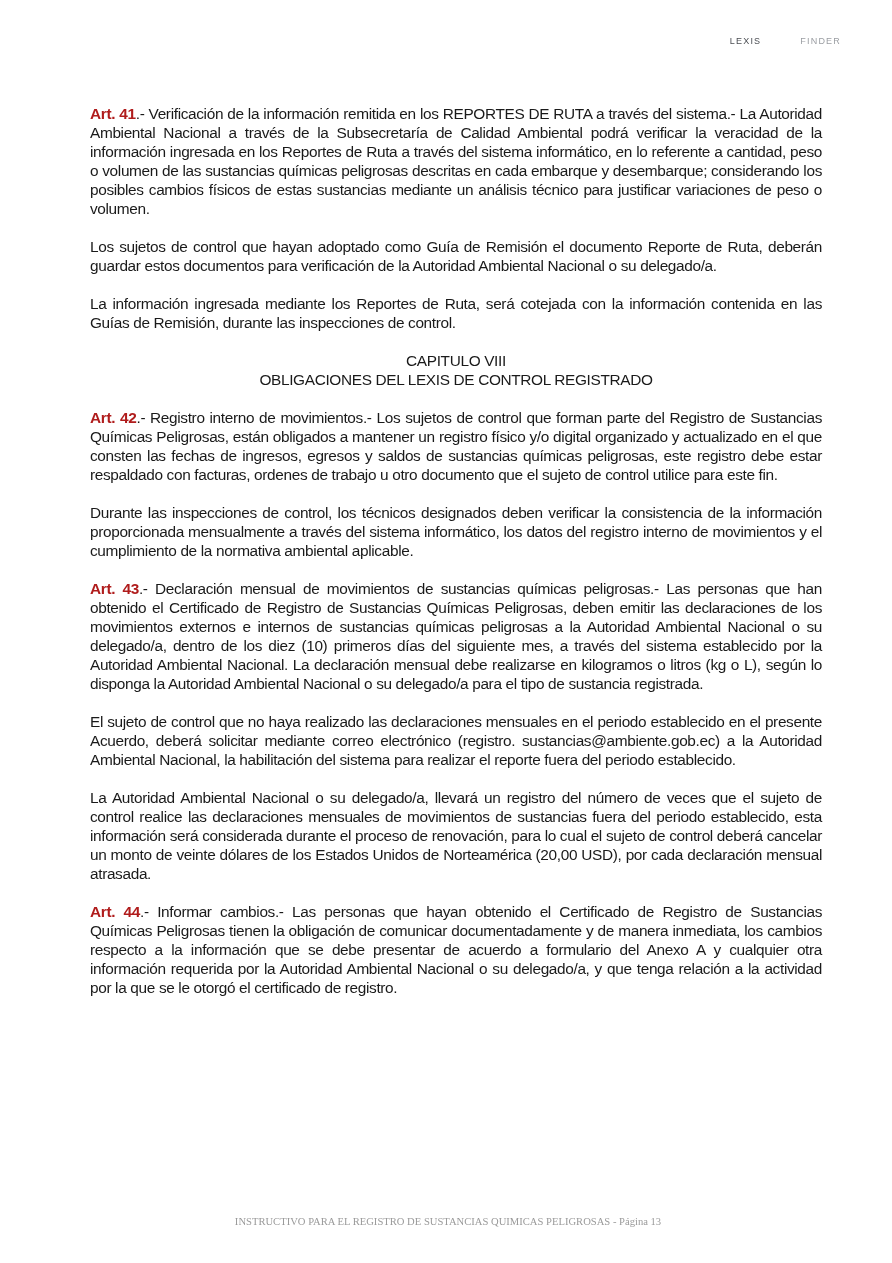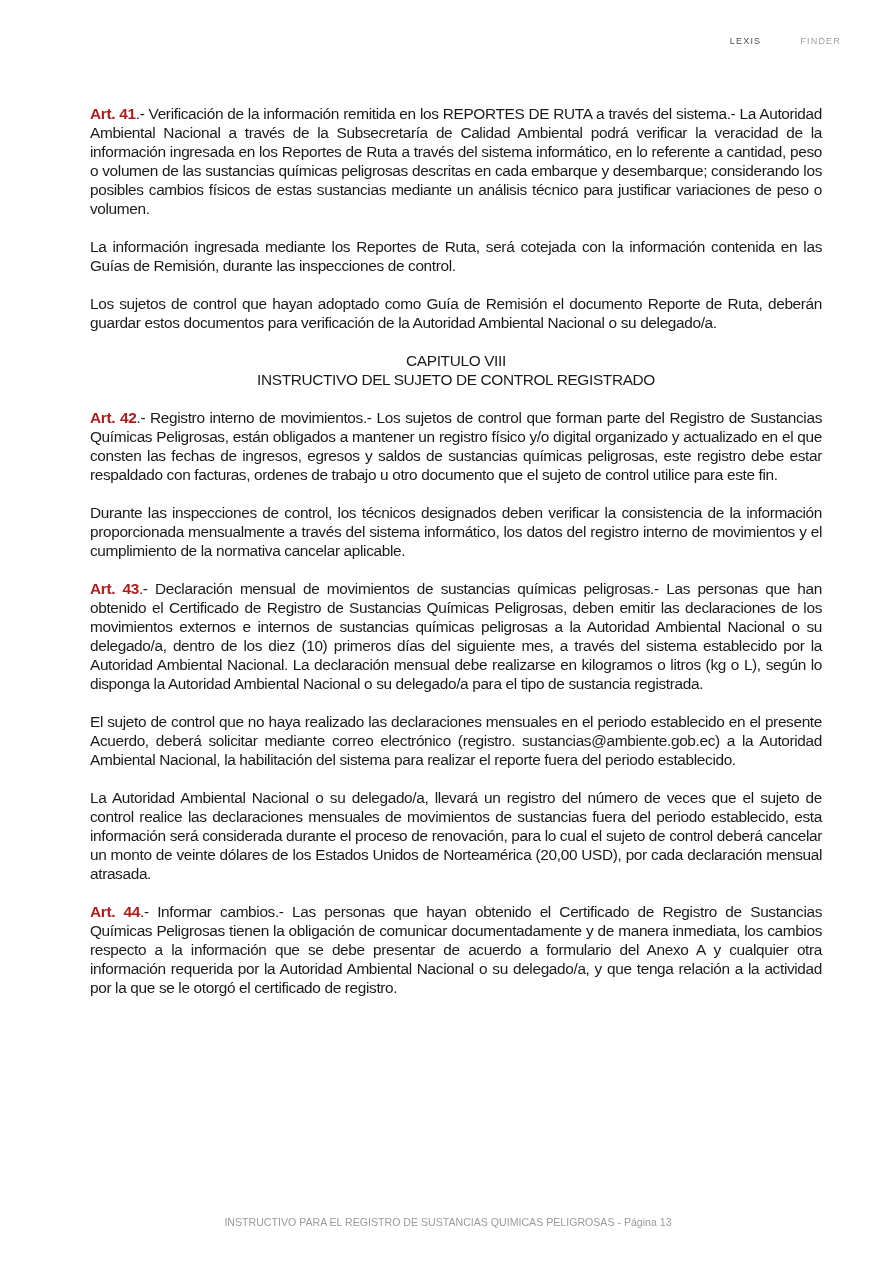--- a/index.html
+++ b/index.html
@@ -14,41 +14,41 @@
     .content {
       position: absolute; left: 90px; top: 104px; width: 742px;
       font-family: "Liberation Sans", sans-serif; font-size: 15.4px; line-height: 19px;
       color: #1a1a1a; letter-spacing: -0.35px;
     }
     .content p { margin: 0 10px 19px 0; text-align: justify; }
     .content p.nojust { text-align: center; }
     .art { color: #b01c1c; font-weight: bold; }
     .footer {
       position: absolute; left: 0; right: 0; top: 1215px;
-      text-align: center; font-family: Liberation Sans, sans-serif;
+      text-align: center; font-family: Liberation Serif, serif;
       font-size: 10.6px; line-height: 14px; color: #9a9a9a;
     }
     .footer div { margin-left: 4px; }
   </style>
 </head>
 <body>
 
 <div class="brand">
   <span class="b1">LEXIS</span><span class="b2">FINDER</span>
 </div>
 
 <div class="content">
   <p><span class="art">Art. 41</span><span>.- Verificación de la información remitida en los REPORTES DE RUTA a través del sistema.- La Autoridad Ambiental Nacional a través de la Subsecretaría de Calidad Ambiental podrá verificar la veracidad de la información ingresada en los Reportes de Ruta a través del sistema informático, en lo referente a cantidad, peso o volumen de las sustancias químicas peligrosas descritas en cada embarque y desembarque; considerando los posibles cambios físicos de estas sustancias mediante un análisis técnico para justificar variaciones de peso o volumen.</span></p>
+  <p>Los sujetos de control que hayan adoptado como Guía de Remisión el documento Reporte de Ruta, deberán guardar estos documentos para verificación de la Autoridad Ambiental Nacional o su delegado/a.</p>
   <p>La información ingresada mediante los Reportes de Ruta, será cotejada con la información contenida en las Guías de Remisión, durante las inspecciones de control.</p>
-  <p>Los sujetos de control que hayan adoptado como Guía de Remisión el documento Reporte de Ruta, deberán guardar estos documentos para verificación de la Autoridad Ambiental Nacional o su delegado/a.</p>
 
-  <p class="nojust"><span>CAPITULO VIII</span><br><span>INSTRUCTIVO DEL SUJETO DE CONTROL REGISTRADO</span></p>
+  <p class="nojust"><span>CAPITULO VIII</span><br><span>OBLIGACIONES DEL LEXIS DE CONTROL REGISTRADO</span></p>
 
   <p><span class="art">Art. 42</span><span>.- Registro interno de movimientos.- Los sujetos de control que forman parte del Registro de Sustancias Químicas Peligrosas, están obligados a mantener un registro físico y/o digital organizado y actualizado en el que consten las fechas de ingresos, egresos y saldos de sustancias químicas peligrosas, este registro debe estar respaldado con facturas, ordenes de trabajo u otro documento que el sujeto de control utilice para este fin.</span></p>
-  <p>Durante las inspecciones de control, los técnicos designados deben verificar la consistencia de la información proporcionada mensualmente a través del sistema informático, los datos del registro interno de movimientos y el cumplimiento de la normativa cancelar aplicable.</p>
+  <p>Durante las inspecciones de control, los técnicos designados deben verificar la consistencia de la información proporcionada mensualmente a través del sistema informático, los datos del registro interno de movimientos y el cumplimiento de la normativa ambiental aplicable.</p>
 
   <p><span class="art">Art. 43</span><span>.- Declaración mensual de movimientos de sustancias químicas peligrosas.- Las personas que han obtenido el Certificado de Registro de Sustancias Químicas Peligrosas, deben emitir las declaraciones de los movimientos externos e internos de sustancias químicas peligrosas a la Autoridad Ambiental Nacional o su delegado/a, dentro de los diez (10) primeros días del siguiente mes, a través del sistema establecido por la Autoridad Ambiental Nacional. La declaración mensual debe realizarse en kilogramos o litros (kg o L), según lo disponga la Autoridad Ambiental Nacional o su delegado/a para el tipo de sustancia registrada.</span></p>
   <p>El sujeto de control que no haya realizado las declaraciones mensuales en el periodo establecido en el presente Acuerdo, deberá solicitar mediante correo electrónico (registro. sustancias@ambiente.gob.ec) a la Autoridad Ambiental Nacional, la habilitación del sistema para realizar el reporte fuera del periodo establecido.</p>
   <p>La Autoridad Ambiental Nacional o su delegado/a, llevará un registro del número de veces que el sujeto de control realice las declaraciones mensuales de movimientos de sustancias fuera del periodo establecido, esta información será considerada durante el proceso de renovación, para lo cual el sujeto de control deberá cancelar un monto de veinte dólares de los Estados Unidos de Norteamérica (20,00 USD), por cada declaración mensual atrasada.</p>
 
   <p><span class="art">Art. 44</span><span>.- Informar cambios.- Las personas que hayan obtenido el Certificado de Registro de Sustancias Químicas Peligrosas tienen la obligación de comunicar documentadamente y de manera inmediata, los cambios respecto a la información que se debe presentar de acuerdo a formulario del Anexo A y cualquier otra información requerida por la Autoridad Ambiental Nacional o su delegado/a, y que tenga relación a la actividad por la que se le otorgó el certificado de registro.</span></p>
 </div>
 
 <div class="footer">
   <div>INSTRUCTIVO PARA EL REGISTRO DE SUSTANCIAS QUIMICAS PELIGROSAS - Página 13</div>

